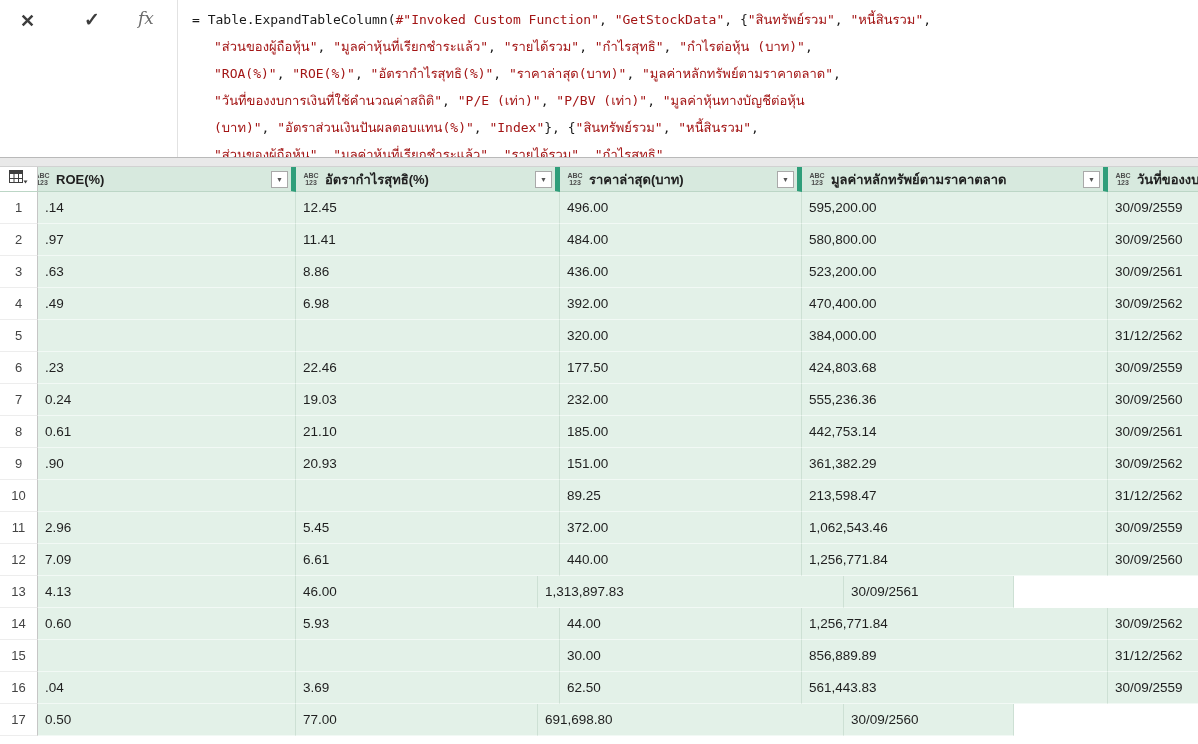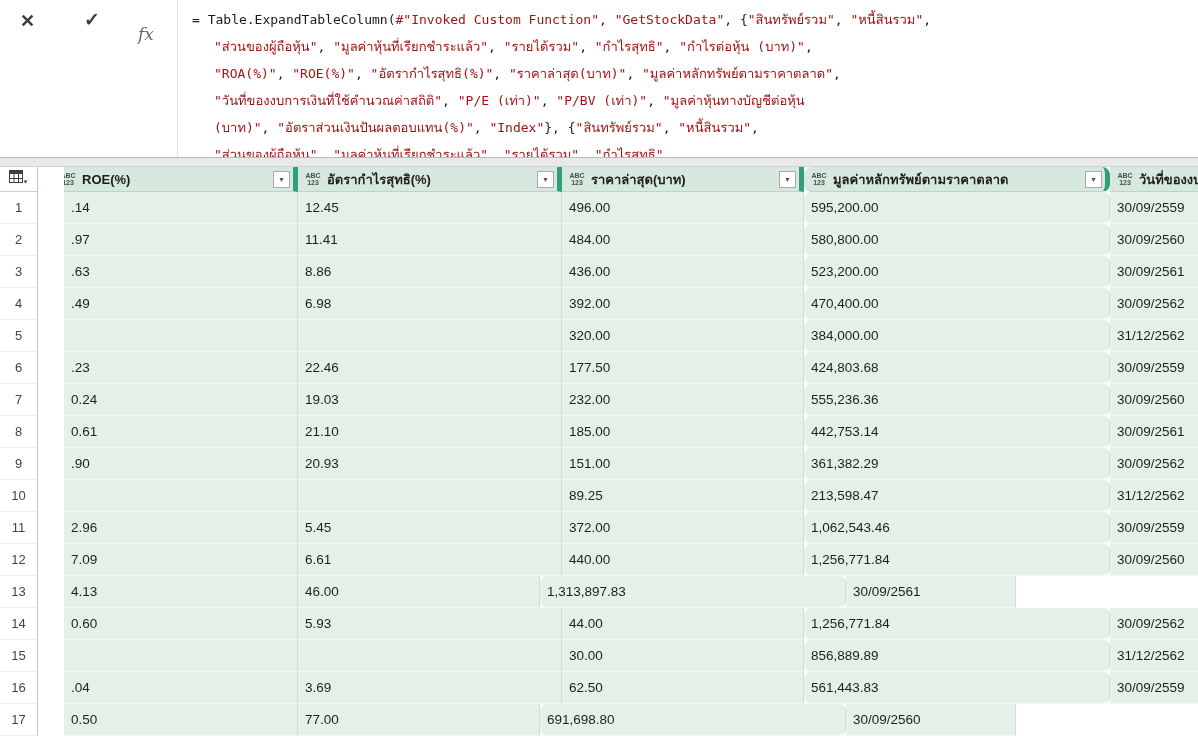--- a/index.html
+++ b/index.html
@@ -4,21 +4,21 @@
 <style>
   * { box-sizing: border-box; margin: 0; padding: 0; }
   html, body { width: 1198px; height: 744px; overflow: hidden; background: #fff;
     font-family: "Liberation Sans", sans-serif; }
 
   
   .formula-bar { display: flex; height: 158px; border-bottom: 1px solid #b9b9b9; background: #fff; }
   .fx-panel { width: 178px; flex: none; position: relative; border-right: 1px solid #e2e2e2; background: #fff; }
   .icon-x { position: absolute; left: 20px; top: 10px; font-size: 18px; font-weight: 700; color: #3d3d3d; cursor: default; }
   .icon-check { position: absolute; left: 84px; top: 8px; font-size: 19px; font-weight: 700; color: #3d3d3d; }
-  .icon-fx { position: absolute; left: 138px; top: 24px; font-style: italic;
+  .icon-fx { position: absolute; left: 138px; top: 8px; font-style: italic;
     font-family: "DejaVu Serif", serif; font-size: 17px; color: #6a6a6a; }
   .formula-text { flex: 1; padding: 6px 6px 0 14px; overflow: hidden;
     font-family: "DejaVu Sans Mono", "Liberation Mono", monospace; font-size: 13px; }
   .fline { line-height: 27px; white-space: pre; }
   .fline.cont { padding-left: 22px; }
   .tok-str { color: var(--str, #a31515); }
   .tok-code { color: var(--code, #1a1a1a); }
 
   .gap { height: 8px; background: #e9e9e9; }
 
@@ -39,22 +39,22 @@
 
   .row { display: flex; height: 32px; }
   .rnum { width: 38px; flex: none; background: #fff; border-right: 1px solid #c6c6c6;
     border-bottom: 1px solid #ededed; color: #444; font-size: 13px;
     display: flex; align-items: center; justify-content: center; }
   .dcell { flex: none; background: var(--rbg, #e3f1e8); border-right: 1px solid #cde0d4;
     border-bottom: 1px solid #f2f9f5; font-size: 13.5px; color: #1f1f1f;
     line-height: 31px; padding-left: 7px; white-space: nowrap; overflow: hidden; }
 
   
-  .c0 { width: 234px; margin-left: 26px; } .c1 { width: 264px; } .c2 { width: 242px; }
-  .c3 { width: 306px; border-radius: 8px; } .c4 { width: 170px; }
+  .c0 { width: 258px; } .c1 { width: 264px; } .c2 { width: 242px; }
+  .c3 { width: 306px; } .c4 { width: 170px; }
 </style>
 </head>
 <body>
 
 <div class="formula-bar">
   <div class="fx-panel">
     <span class="icon-x">✕</span>
     <span class="icon-check">✓</span>
     <span class="icon-fx">fx</span>
   </div>

